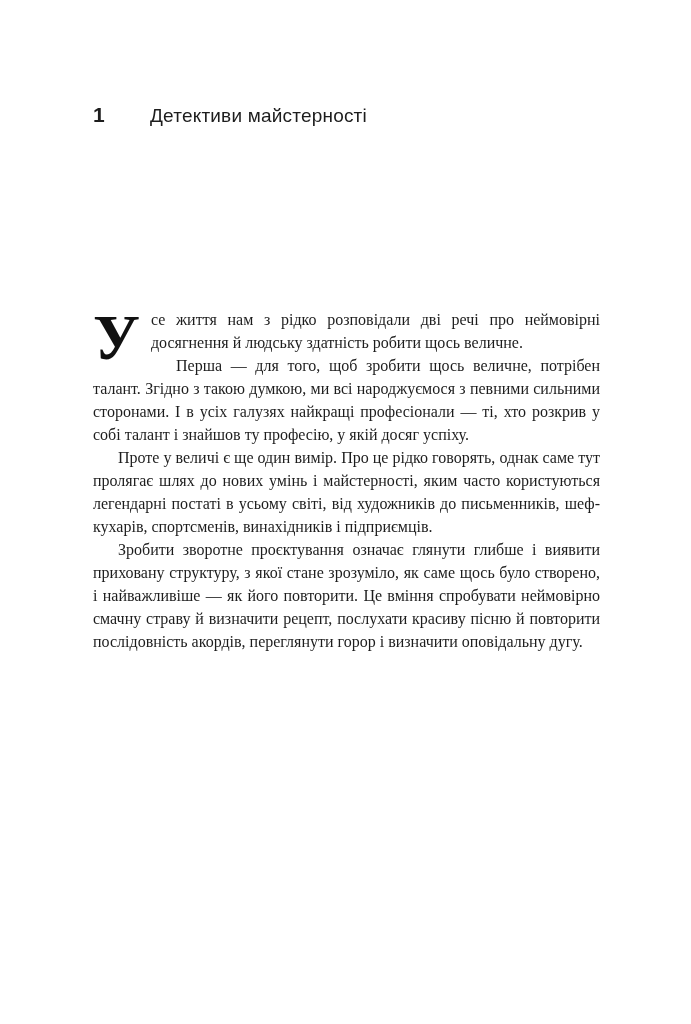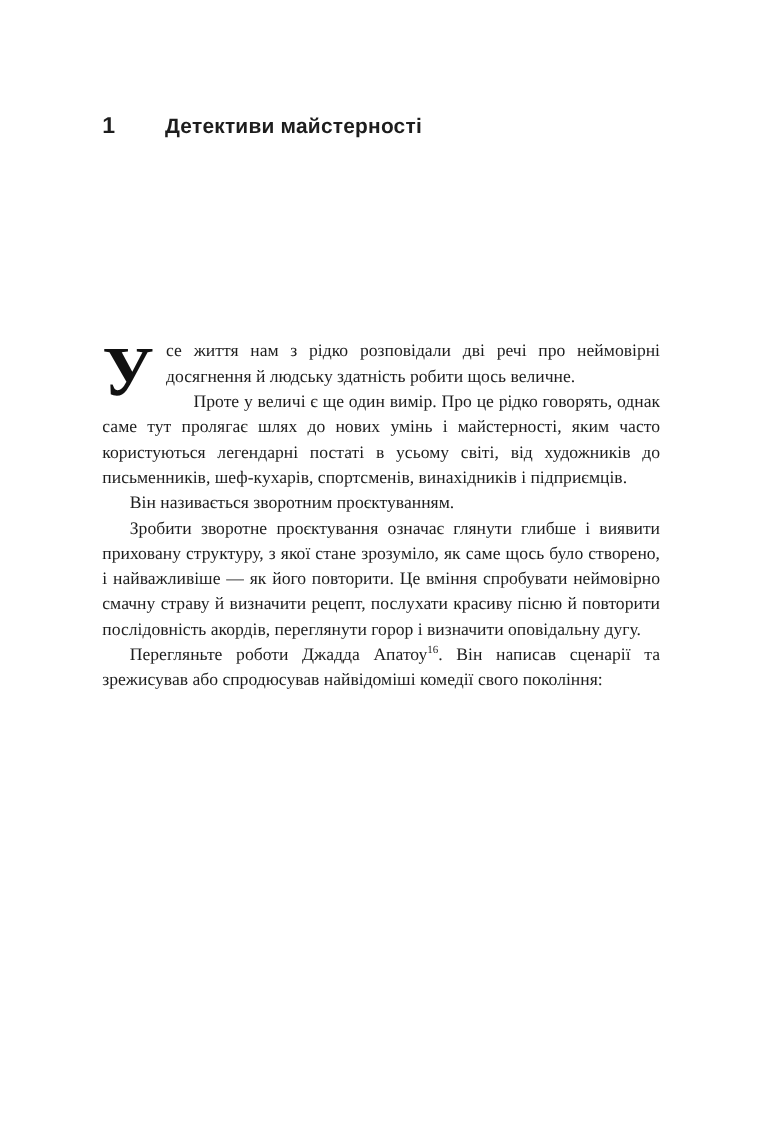--- a/index.html
+++ b/index.html
@@ -25,21 +25,21 @@
     font-family: "Liberation Sans", sans-serif;
   }
   .chapter-number {
     display: inline-block;
     width: 57px;
     font-size: 21px;
     font-weight: 700;
   }
   .chapter-title {
     font-size: 19px;
-    font-weight: 700;
+    font-weight: 400;
     letter-spacing: 0.2px;
   }
   .body-text {
     position: absolute;
     top: 308px;
     left: 93px;
     width: 507px;
     font-family: "Liberation Serif", serif;
     font-size: 16px;
     line-height: 23px;
@@ -79,26 +79,25 @@
 
   <header class="chapter-header">
     <span class="chapter-number">1</span>
     <span class="chapter-title">Детективи майстерності</span>
   </header>
 
   <main class="body-text">
 
     <p class="no-indent"><span class="dropcap">У</span><span class="lead-bold">се</span><span> життя нам з рідко розповідали дві речі про неймовірні досягнення й людську здатність робити щось величне.</span></p>
 
+    <p>Перша — для того, щоб зробити щось величне, потрібен талант. Згідно з такою думкою, ми всі народжуємося з певними сильними сторонами. І в усіх галузях найкращі професіонали — ті, хто розкрив у собі талант і знайшов ту професію, у якій досяг успіху.</p>
 
 
     <p>Проте у величі є ще один вимір. Про це рідко говорять, однак саме тут пролягає шлях до нових умінь і майстерності, яким часто користуються легендарні постаті в усьому світі, від художників до письменників, шеф-кухарів, спортсменів, винахідників і підприємців.</p>
 
-    <p>Він називається зворотним проєктуванням.</p>
 
     <p>Зробити зворотне проєктування означає глянути глибше і виявити приховану структуру, з якої стане зрозуміло, як саме щось було створено, і найважливіше — як його повторити. Це вміння спробувати неймовірно смачну страву й визначити рецепт, послухати красиву пісню й повторити послідовність акордів, переглянути горор і визначити оповідальну дугу.</p>
 
 
-    <p><span>Перегляньте роботи Джадда Апатоу</span><sup class="footnote">16</sup><span>. Він написав сценарії та зрежисував або спродюсував найвідоміші комедії свого покоління:</span></p>
 
   </main>
 
 </div>
 
 </body></html>

